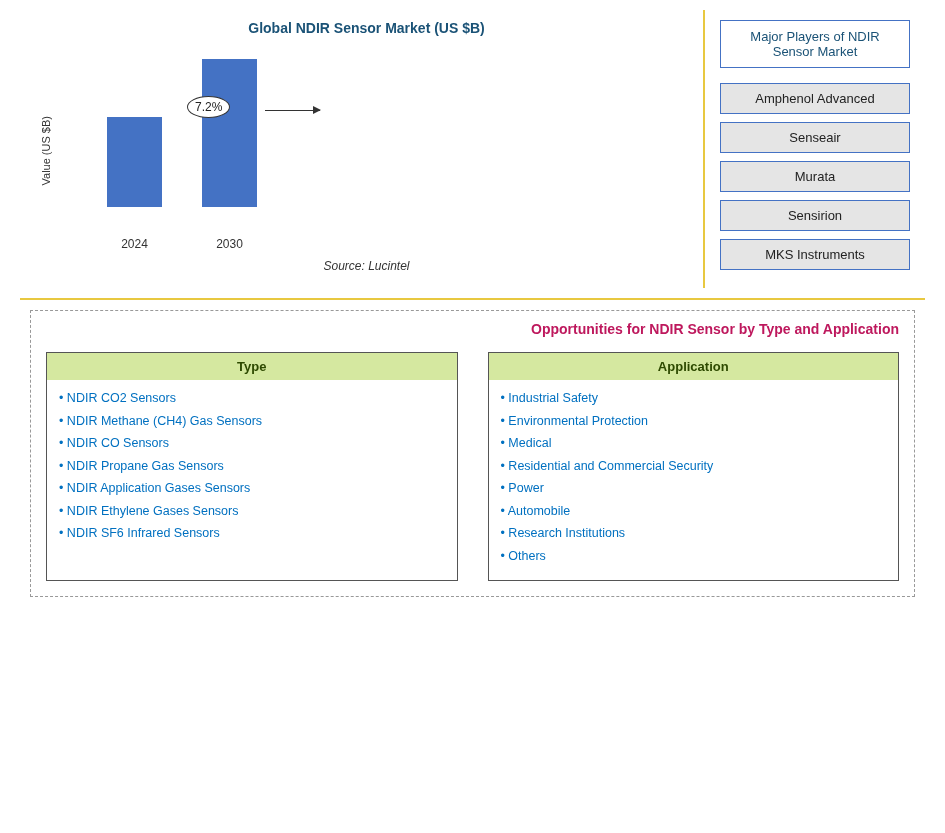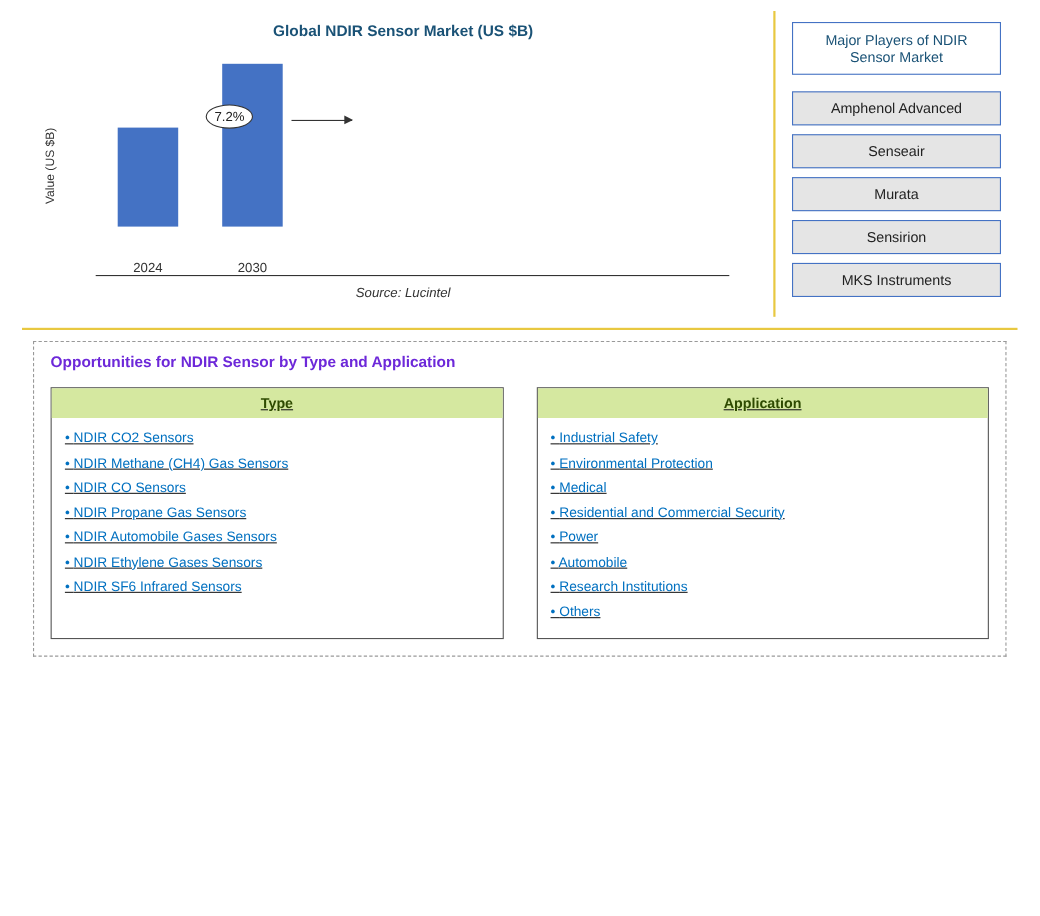--- a/index.html
+++ b/index.html
@@ -54,21 +54,21 @@
       transform: rotate(180deg);
       font-size: 11px;
       color: #333;
       margin-right: 5px;
       align-self: center;
       white-space: nowrap;
     }
 
     .chart-bars-area {
       display: flex;
-      flex-direction: column;
+      flex-direction: row;
       flex: 1;
       position: relative;
     }
 
     .bars-container {
       display: flex;
       flex-direction: row;
       align-items: flex-end;
       height: 160px;
       padding: 0 30px;
@@ -179,36 +179,35 @@
     
     .opportunities-section {
       border: 1.5px dashed #999;
       margin: 10px 10px 10px 10px;
       padding: 10px 15px 15px 15px;
     }
 
     .opportunities-title {
       font-weight: bold;
       font-size: 14px;
-      text-align: left;
-      color: #6d28d9;
+      text-align: right;
+      color: #be185d;
       margin-bottom: 15px;
     }
 
     .two-columns {
       display: flex;
       flex-direction: row;
       gap: 30px;
     }
 
     .column {
       flex: 1;
       border: 1.5px solid #555;
       padding: 0 0 10px 0;
-      text-decoration: underline;
     }
 
     .column-header {
       background: #d5e8a0;
       text-align: center;
       font-weight: bold;
       font-size: 13px;
       color: #2e4a00;
       padding: 6px 10px;
       margin-bottom: 10px;
@@ -286,21 +285,21 @@
 
     <div class="two-columns">
 
       <div class="column">
         <div class="column-header">Type</div>
         <div class="column-items">
           <div class="column-item">NDIR CO2 Sensors</div>
           <div class="column-item">NDIR Methane (CH4) Gas Sensors</div>
           <div class="column-item">NDIR CO Sensors</div>
           <div class="column-item">NDIR Propane Gas Sensors</div>
-          <div class="column-item">NDIR Automobile Gases Sensors</div>
+          <div class="column-item">NDIR Application Gases Sensors</div>
           <div class="column-item">NDIR Ethylene Gases Sensors</div>
           <div class="column-item">NDIR SF6 Infrared Sensors</div>
         </div>
       </div>
 
       <div class="column">
         <div class="column-header">Application</div>
         <div class="column-items">
           <div class="column-item">Industrial Safety</div>
           <div class="column-item">Environmental Protection</div>

